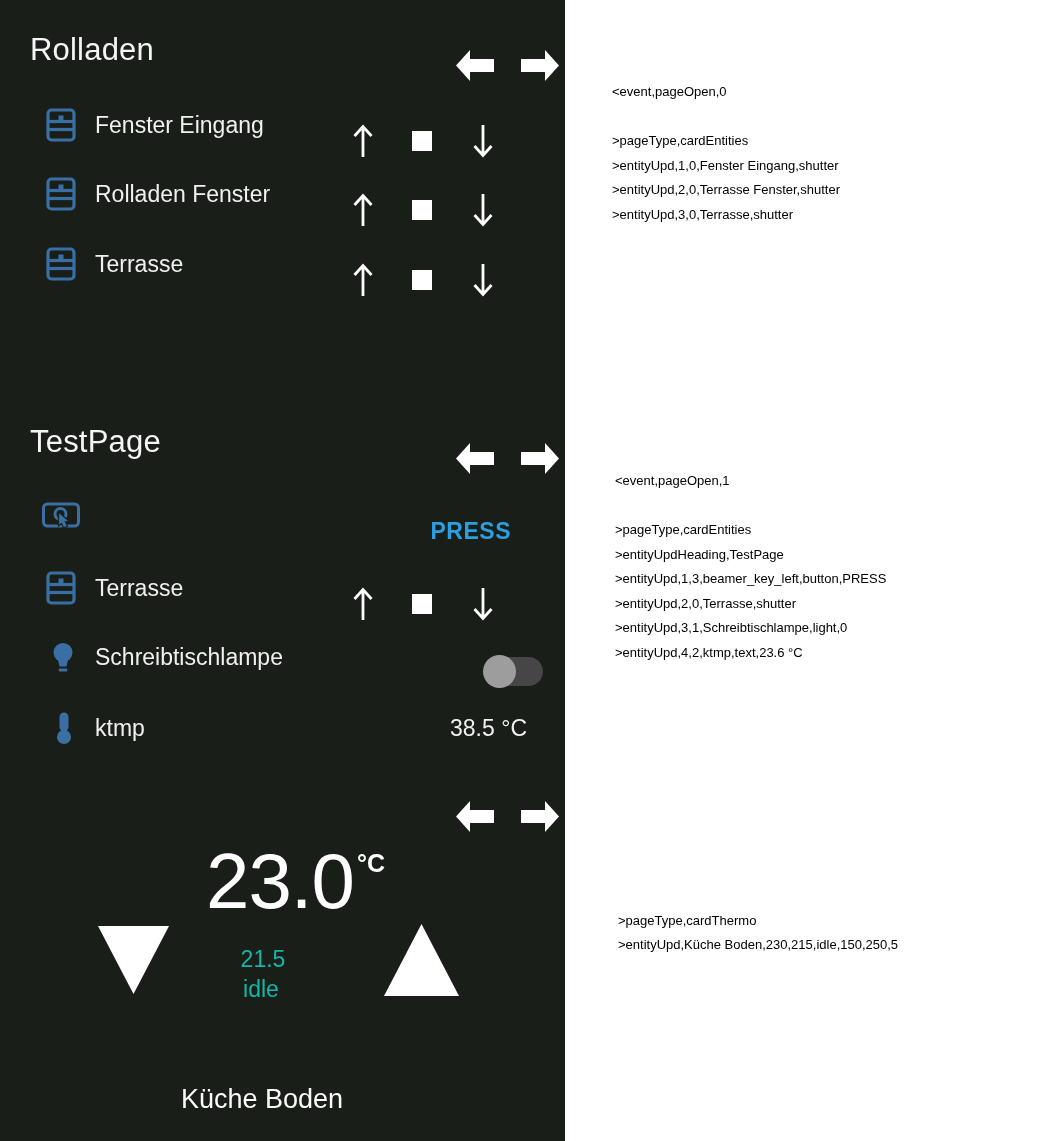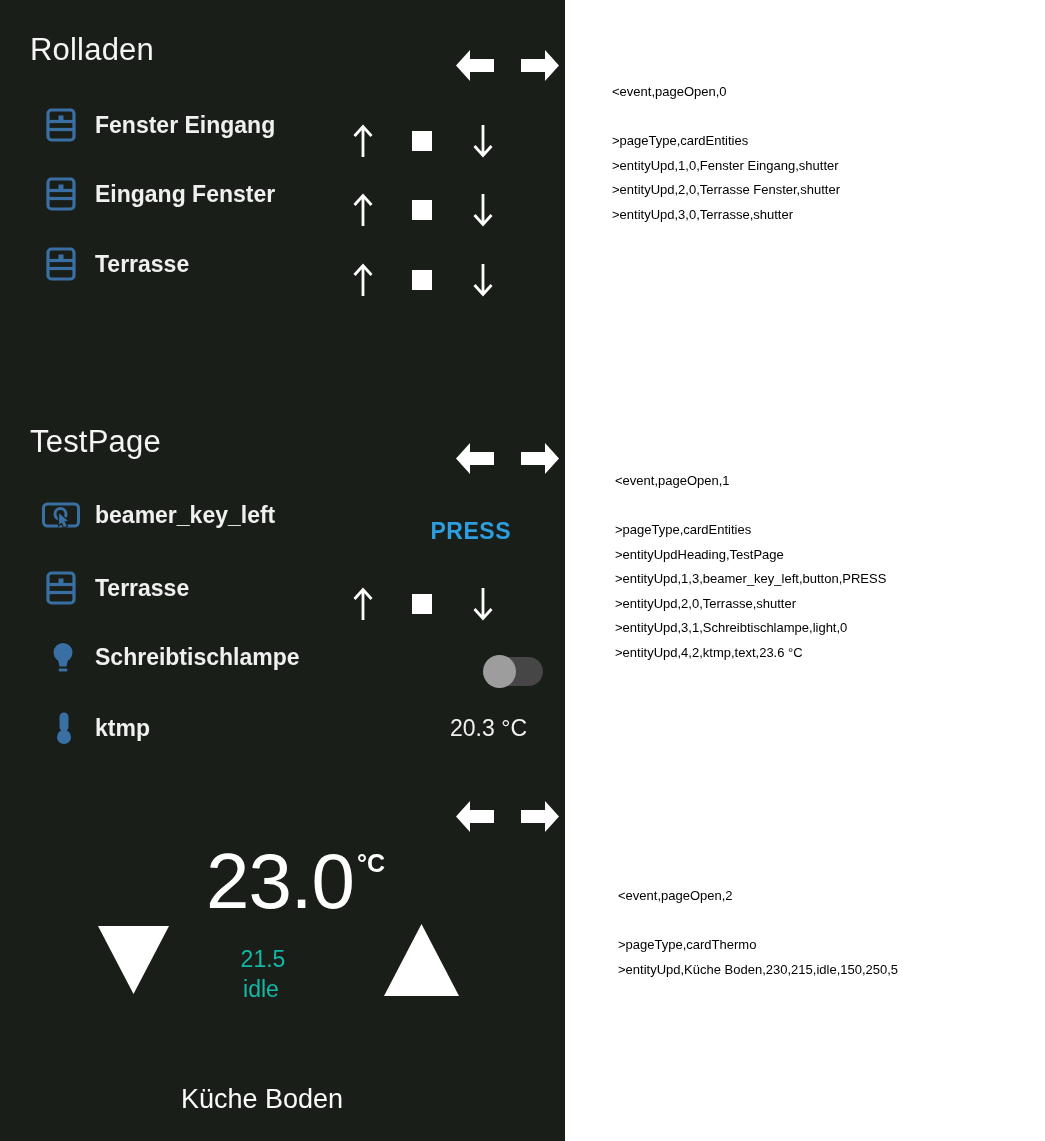--- a/index.html
+++ b/index.html
@@ -17,21 +17,21 @@
     position:absolute; left:30px; color:#f5f5f5;
     font-size:31px; font-weight:400; line-height:40px; letter-spacing:.2px;
   }
   button { background:none; border:0; padding:0; margin:16px; cursor:pointer; font:inherit; }
   .nav-btn { position:absolute; width:38px; height:31px; }
   .nav-btn svg { display:block; }
   .row { position:absolute; left:0; width:565px; height:44px; }
   .row .ent-icon { position:absolute; left:46px; top:50%; transform:translateY(-50%); display:block; }
   .row .ent-label {
     position:absolute; left:95px; top:0; line-height:44px;
-    color:#f0f0f0; font-size:23px; font-weight:700; white-space:nowrap;
+    color:#f0f0f0; font-size:23px; font-weight:400; white-space:nowrap;
   }
   .ctl { position:absolute; top:0; width:40px; height:44px; display:flex; align-items:center; justify-content:center; }
   .ctl-up   { left:327px; }
   .ctl-stop { left:386px; }
   .ctl-down { left:447px; }
   .stop-square { width:20px; height:20px; background:#ffffff; }
   .value-text {
     position:absolute; right:38px; top:0; line-height:44px;
     font-size:23px; color:#f0f0f0; font-weight:400; white-space:nowrap;
   }
@@ -139,21 +139,21 @@
           <svg width="22" height="36" viewBox="0 0 22 36">
               <use href="#ico-arrow-down"></use>
             </svg>
         </button>
       </div>
 
       <div class="row" style="top:172px">
         <svg class="ent-icon" width="30" height="34" viewBox="0 0 30 34">
             <use href="#ico-shutter"></use>
           </svg>
-        <span class="ent-label">Eingang Fenster</span>
+        <span class="ent-label">Rolladen Fenster</span>
         <button class="ctl ctl-up">
           <svg width="22" height="36" viewBox="0 0 22 36">
               <use href="#ico-arrow-up"></use>
             </svg>
         </button>
         <button class="ctl ctl-stop">
           <span class="stop-square"></span>
         </button>
         <button class="ctl ctl-down">
           <svg width="22" height="36" viewBox="0 0 22 36">
@@ -193,21 +193,20 @@
       <button class="nav-btn" style="left:505px; top:427px">
         <svg width="38" height="31" viewBox="0 0 38 31">
             <use href="#ico-nav-right"></use>
           </svg>
       </button>
 
       <div class="row" style="top:493px">
         <svg class="ent-icon" style="left:42px" width="38" height="32" viewBox="0 0 38 32">
             <use href="#ico-gesture-tap"></use>
           </svg>
-        <span class="ent-label">beamer_key_left</span>
         <button class="press-btn">PRESS</button>
       </div>
 
       <div class="row" style="top:566px">
         <svg class="ent-icon" width="30" height="34" viewBox="0 0 30 34">
             <use href="#ico-shutter"></use>
           </svg>
         <span class="ent-label">Terrasse</span>
         <button class="ctl ctl-up">
           <svg width="22" height="36" viewBox="0 0 22 36">
@@ -232,21 +231,21 @@
         <button class="toggle">
           <span class="knob"></span>
         </button>
       </div>
 
       <div class="row" style="top:706px">
         <svg class="ent-icon" style="left:51px" width="26" height="34" viewBox="0 0 26 34">
             <use href="#ico-thermometer"></use>
           </svg>
         <span class="ent-label">ktmp</span>
-        <span class="value-text">20.3 °C</span>
+        <span class="value-text">38.5 °C</span>
       </div>
     </div>
 
     <div>
       <button class="nav-btn" style="left:440px; top:785px">
         <svg width="38" height="31" viewBox="0 0 38 31">
             <use href="#ico-nav-left"></use>
           </svg>
       </button>
       <button class="nav-btn" style="left:505px; top:785px">
@@ -289,19 +288,18 @@
     <div class="pline"></div>
     <div class="pline">&gt;pageType,cardEntities</div>
     <div class="pline">&gt;entityUpdHeading,TestPage</div>
     <div class="pline">&gt;entityUpd,1,3,beamer_key_left,button,PRESS</div>
     <div class="pline">&gt;entityUpd,2,0,Terrasse,shutter</div>
     <div class="pline">&gt;entityUpd,3,1,Schreibtischlampe,light,0</div>
     <div class="pline">&gt;entityUpd,4,2,ktmp,text,23.6 °C</div>
   </div>
 
   <div class="proto-block" style="left:618px; top:884px">
-    <div class="pline">&lt;event,pageOpen,2</div>
     <div class="pline"></div>
     <div class="pline">&gt;pageType,cardThermo</div>
     <div class="pline">&gt;entityUpd,Küche Boden,230,215,idle,150,250,5</div>
   </div>
 
 </div>
 
 </body></html>

